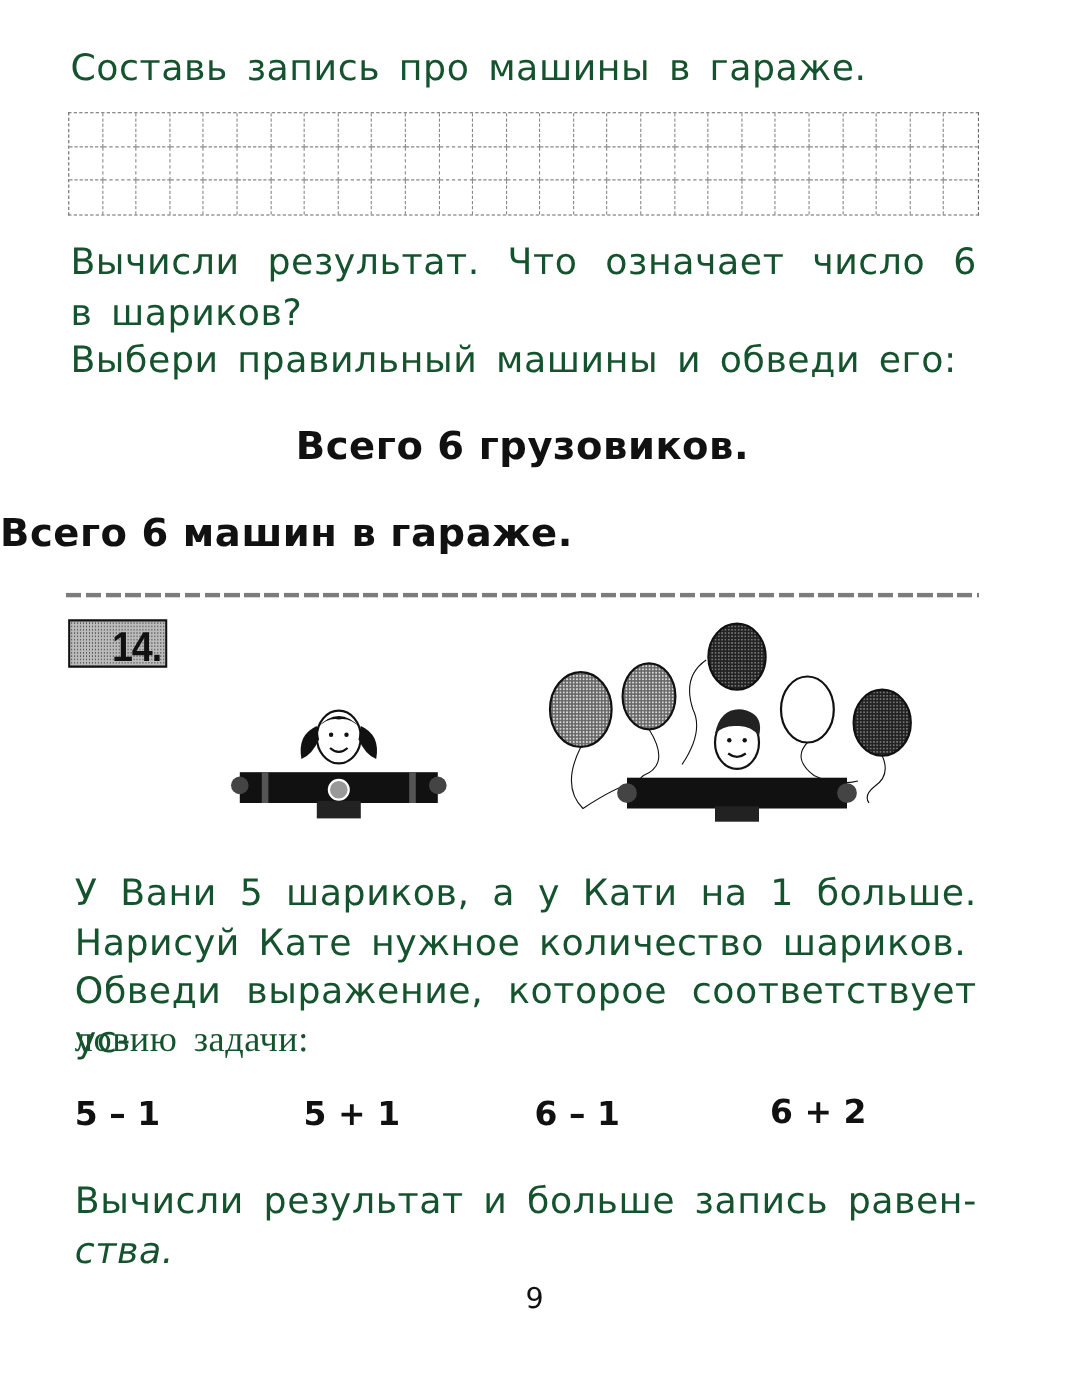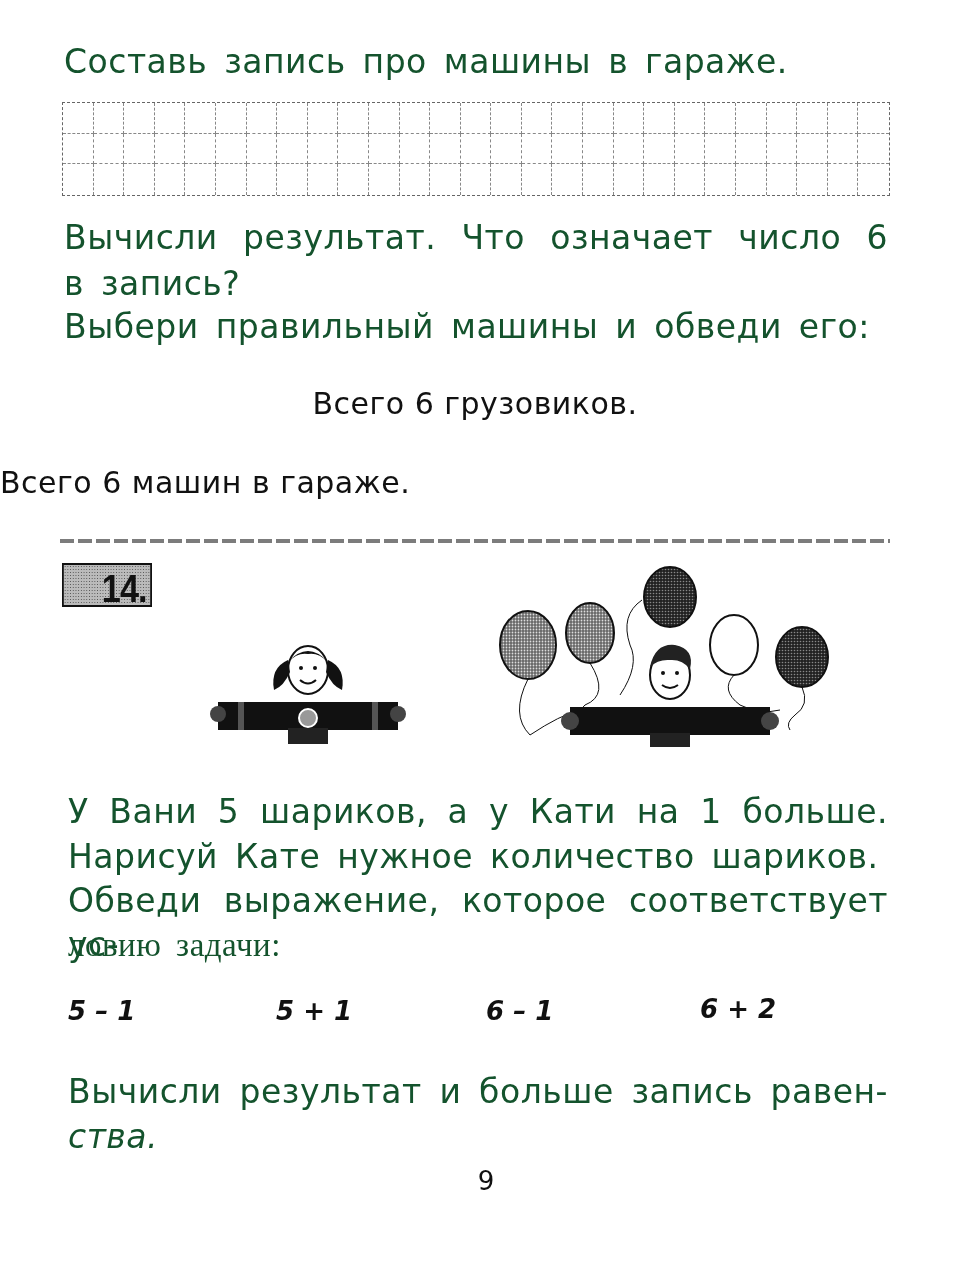--- a/index.html
+++ b/index.html
@@ -1,26 +1,26 @@
 <!DOCTYPE html>
 <html><head>
   <meta charset="utf-8">
   <style>
     html, body { margin: 0; padding: 0; background: #ffffff; }
     body { width: 972px; height: 1266px; position: relative; overflow: hidden; color: #111; font-family: "DejaVu Sans", sans-serif; }
     .abs { position: absolute; }
     .para { font-size: 33px; line-height: 44px; letter-spacing: 0.5px; word-spacing: 6px; color: #14532d; }
-    .bold { font-weight: normal; font-size: 30px; letter-spacing: 0.5px; }
+    .bold { font-weight: bold; font-size: 35px; letter-spacing: 0.5px; }
     .grid { left: 62px; top: 102px; width: 828px; height: 94px; border: 1px dashed #666; display: grid; grid-template-columns: repeat(27, 1fr); grid-template-rows: repeat(3, 1fr); box-sizing: border-box; }
     .grid div { border-right: 1px dashed #888; border-bottom: 1px dashed #888; }
     .grid div:nth-child(27n) { border-right: none; }
     .grid div:nth-last-child(-n+27) { border-bottom: none; }
     .divider { left: 60px; top: 539px; width: 830px; height: 4px; background-image: repeating-linear-gradient(90deg, #444 0 14px, transparent 14px 18px); opacity: 0.7; }
     .task-num { left: 62px; top: 563px; width: 100px; height: 44px; border: 2px solid #111; box-sizing: border-box; background-color: #bbb; background-image: radial-gradient(#555 1px, transparent 1px); background-size: 3px 3px; font-family: "Liberation Sans", sans-serif; font-weight: bold; font-size: 38px; line-height: 48px; text-align: right; padding-right: 4px; letter-spacing: -1px; transform: scaleX(0.9); transform-origin: left; }
-    .expr { font-weight: bold; font-size: 26px; top: 996px; font-style: italic; }
+    .expr { font-weight: bold; font-size: 30px; top: 996px; }
     .pagenum { left: 0; width: 972px; text-align: center; top: 1166px; font-size: 26px; }
   </style>
 </head>
 <body>
 
 <div class="abs para" style="left:64px; top:40px;">Составь запись про машины в гараже.</div>
 
 <div class="abs grid" id="grid" style="grid-template-columns: repeat(27, 1fr); grid-template-rows: repeat(3, 1fr);">
     <div></div>
     <div></div>
@@ -99,21 +99,21 @@
     <div></div>
     <div></div>
     <div></div>
     <div></div>
     <div></div>
     <div></div>
     <div></div>
   </div>
 
 <div class="abs para" style="left:64px; top:216px; width:824px; text-align:justify; text-align-last:justify;">Вычисли результат. Что означает число 6</div>
-<div class="abs para" style="left:64px; top:262px;">в запись?</div>
+<div class="abs para" style="left:64px; top:262px;">в шариков?</div>
 <div class="abs para" style="left:64px; top:305px;">Выбери правильный машины и обведи его:</div>
 
 <div class="abs bold" style="left:0; width:950px; text-align:center; top:386px;">Всего 6 грузовиков.</div>
 <div class="abs bold" style="left:0; width:950px; text-align:left; top:465px;">Всего 6 машин в гараже.</div>
 
 <div class="abs divider"></div>
 
 <div class="abs task-num">14.</div>
 
 <svg class="abs" style="left:208px; top:640px;" width="200" height="105" viewBox="0 0 200 105">

